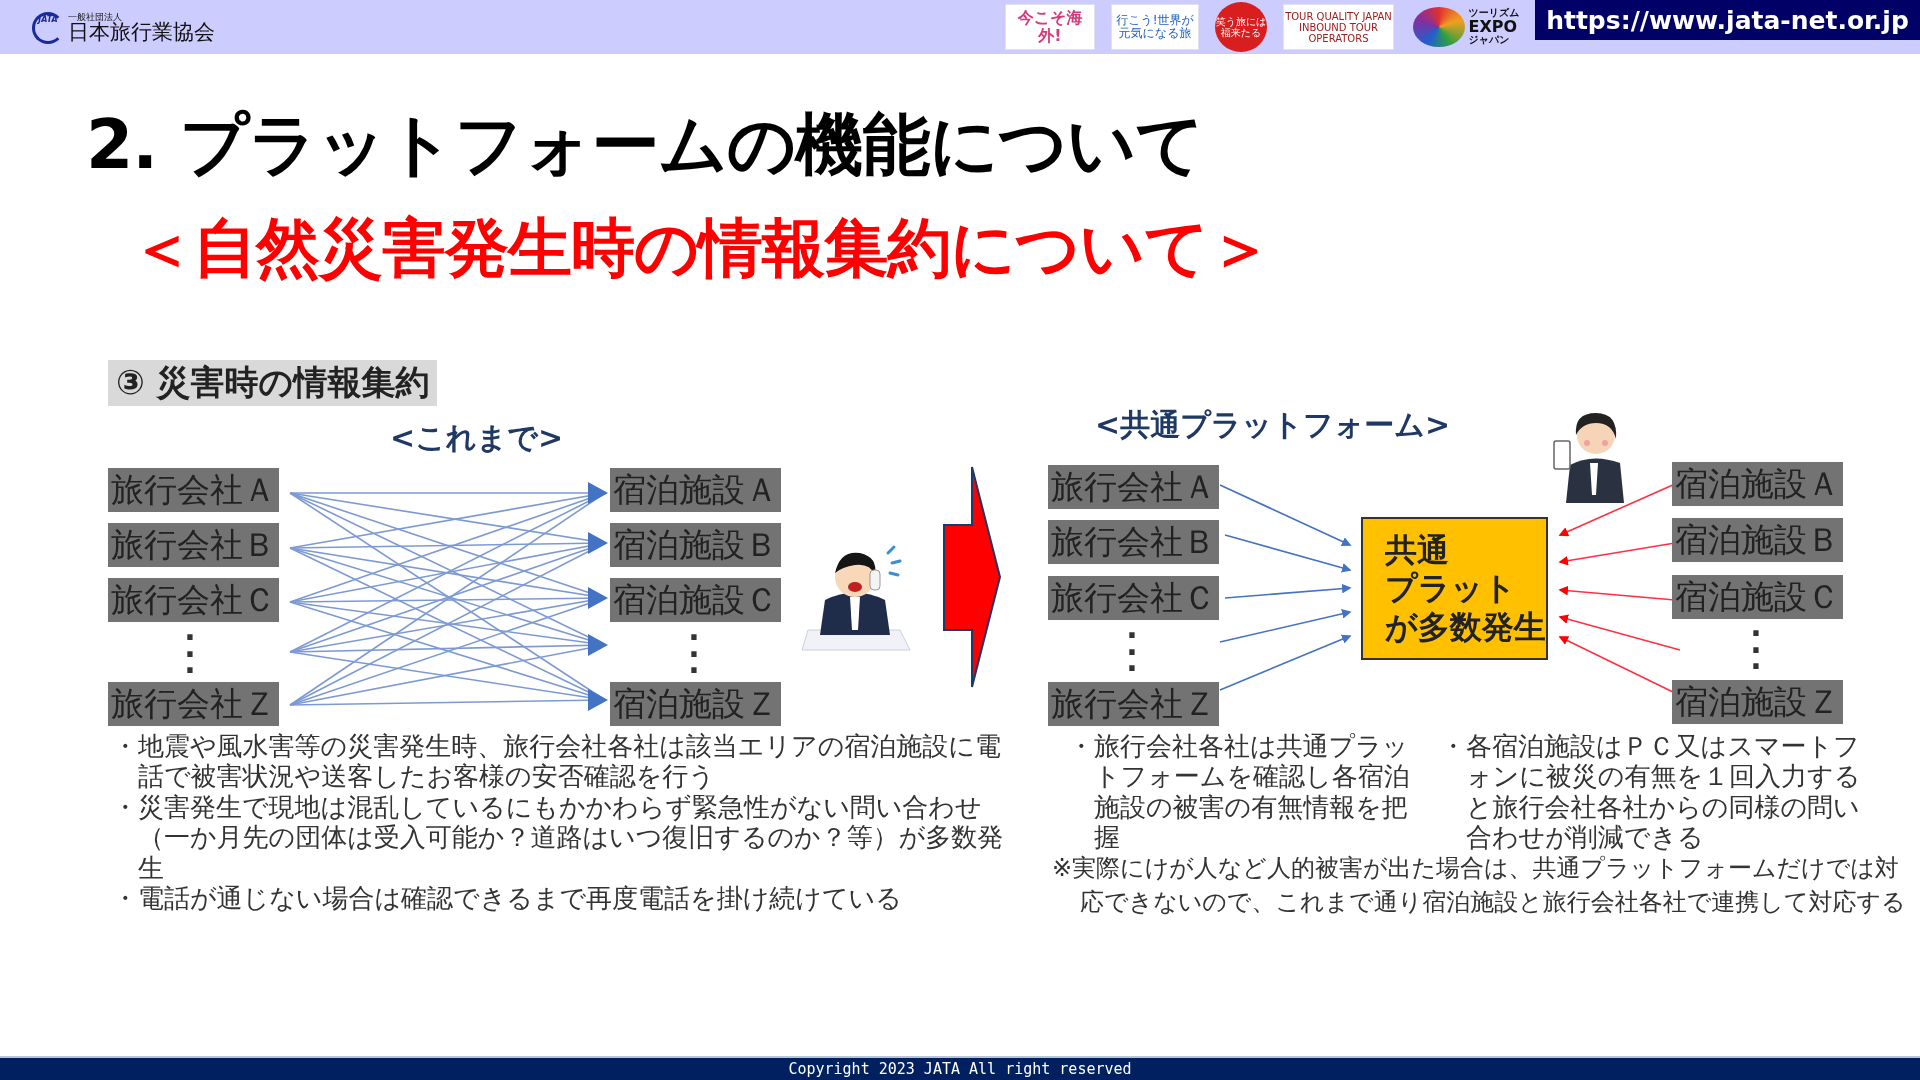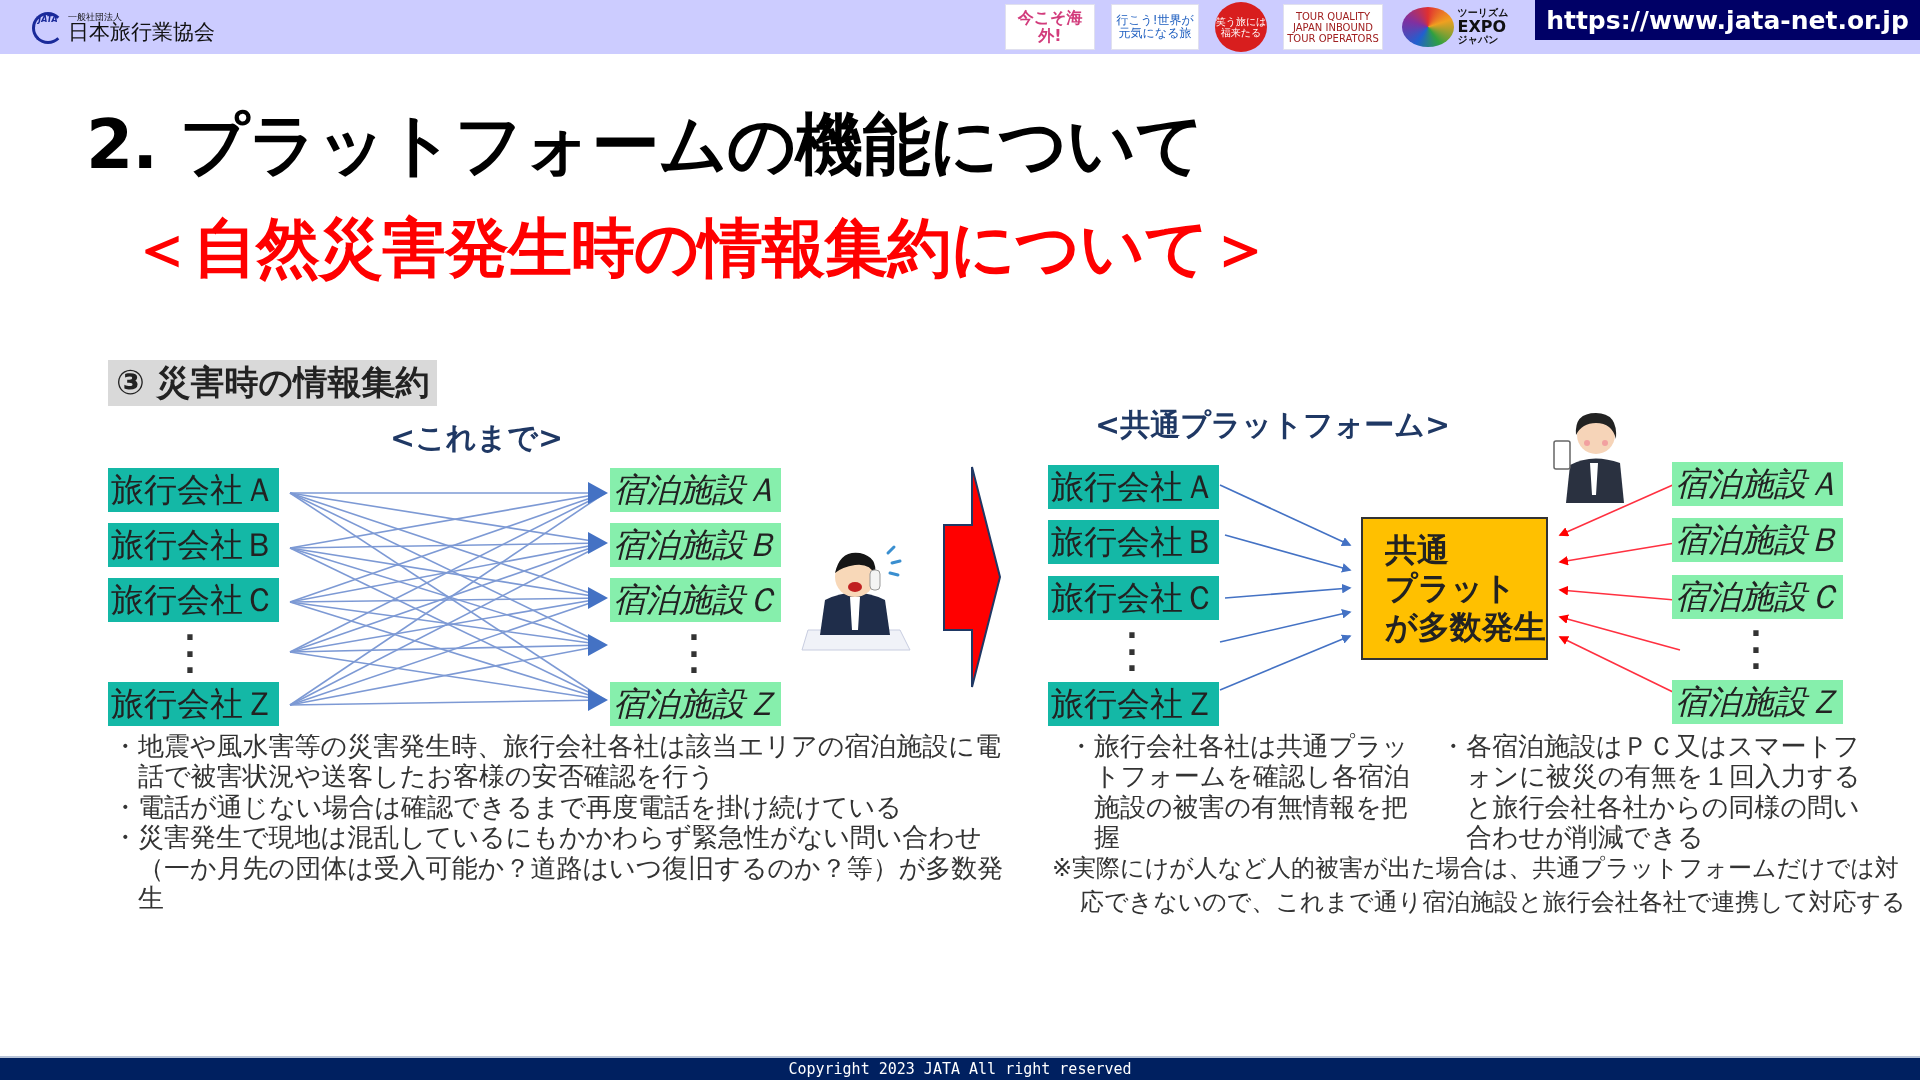--- a/index.html
+++ b/index.html
@@ -15,21 +15,21 @@
   .jata-mark span { font-size: 8px; font-weight: bold; font-style: italic; color: #1a2a9a; }
   .jata-text { margin-left: 4px; display: flex; flex-direction: column; line-height: 1; }
   .jata-small { font-size: 9px; color: #111; }
   .jata-big { font-size: 21px; color: #111; letter-spacing: 0px; }
   .partner-logos { position: absolute; left: 1005px; top: 3px; height: 48px; display: flex; align-items: center; gap: 16px; }
   .partner { height: 46px; background: #fff; border: 1px solid #e0e0ee; display: flex; align-items: center; justify-content: center;
     font-size: 11px; text-align: center; line-height: 1.1; color: #333; }
   .p1 { width: 90px; color: #d23c7c; font-weight: bold; font-size: 16px; }
   .p2 { width: 88px; font-size: 12px; color: #2060c0; }
   .p3 { width: 52px; height: 50px; border-radius: 50%; background: #d81e1e; color: #fff; font-size: 10px; border: none; }
-  .p4 { width: 100px; font-size: 10px; color: #a02020; }
+  .p4 { width: 111px; font-size: 10px; color: #a02020; }
   .p5 { width: 112px; background: transparent; border: none; display: flex; gap: 4px; }
   .p5 .swirl { width: 52px; height: 40px; border-radius: 50%;
     background: conic-gradient(#e03030, #f0a020, #30a040, #2060d0, #8030a0, #e03030); }
   .p5 .expo { font-size: 10px; font-weight: bold; line-height: 1.05; color: #111; text-align: left; }
   .p5 .expo b { font-size: 16px; display: block; }
   .url-box { position: absolute; left: 1535px; top: 0; width: 385px; height: 40px; background: #000066;
     color: #fff; font-size: 25px; display: flex; align-items: center; justify-content: center; font-weight: bold; }
 
   
   .title { position: absolute; left: 86px; top: 100px; font-size: 68px; font-weight: bold; color: #000; letter-spacing: -1px; }
@@ -37,22 +37,22 @@
   .subtitle .u { text-decoration-thickness: 3px; text-underline-offset: 6px; }
 
   
   .section-head { position: absolute; left: 108px; top: 360px; height: 46px; padding: 0 8px; background: #d9d9d9;
     font-size: 34px; font-weight: bold; color: #222; display: flex; align-items: center; }
   .label-before { position: absolute; left: 390px; top: 418px; font-size: 30px; color: #1f3864; font-weight: bold; }
   .label-platform { position: absolute; left: 1095px; top: 405px; font-size: 30px; color: #1f3864; font-weight: bold; }
 
   
   .box { position: absolute; height: 44px; font-size: 33px; color: #222; display: flex; align-items: center; padding: 0 3px; white-space: nowrap; }
-  .yellow { background: #14b8a6; }
-  .green { background: #86efac; font-style: italic; }
+  .yellow { background: #737373; }
+  .green { background: #737373; }
   .dots { position: absolute; font-size: 30px; color: #333; line-height: 0.55; text-align: center; width: 20px; font-weight: bold; }
 
   svg.overlay { position: absolute; left: 0; top: 0; width: 1920px; height: 1080px; pointer-events: none; }
 
   .platform-box { position: absolute; left: 1361px; top: 517px; width: 187px; height: 143px; background: #ffc000;
     border: 2px solid #333; font-size: 32px; font-weight: bold; color: #222; line-height: 1.2; padding: 12px 0 0 22px; }
 
   
   .person { position: absolute; }
   .big-arrow { position: absolute; left: 942px; top: 465px; }
@@ -238,22 +238,22 @@
   </svg>
 
   <div class="box green" style="left:1672px; top:462px;">宿泊施設Ａ</div>
   <div class="box green" style="left:1672px; top:518px;">宿泊施設Ｂ</div>
   <div class="box green" style="left:1672px; top:575px;">宿泊施設Ｃ</div>
   <div class="dots" style="left:1746px; top:626px;">·<br>·<br>·</div>
   <div class="box green" style="left:1672px; top:680px;">宿泊施設Ｚ</div>
 
   <div class="bullets bl">
     <span class="b">・地震や風水害等の災害発生時、旅行会社各社は該当エリアの宿泊施設に電話で被害状況や送客したお客様の安否確認を行う</span>
+    <span class="b">・災害発生で現地は混乱しているにもかかわらず緊急性がない問い合わせ（一か月先の団体は受入可能か？道路はいつ復旧するのか？等）が多数発生</span>
     <span class="b">・電話が通じない場合は確認できるまで再度電話を掛け続けている</span>
-    <span class="b">・災害発生で現地は混乱しているにもかかわらず緊急性がない問い合わせ（一か月先の団体は受入可能か？道路はいつ復旧するのか？等）が多数発生</span>
   </div>
   <div class="bullets br1">
     <span class="b">・旅行会社各社は共通プラットフォームを確認し各宿泊施設の被害の有無情報を把握</span>
   </div>
   <div class="bullets br2">
     <span class="b">・各宿泊施設はＰＣ又はスマートフォンに被災の有無を１回入力すると旅行会社各社からの同様の問い合わせが削減できる</span>
   </div>
   <div class="note">
     <span class="b">※実際にけが人など人的被害が出た場合は、共通プラットフォームだけでは対応できないので、これまで通り宿泊施設と旅行会社各社で連携して対応する</span>
   </div>

